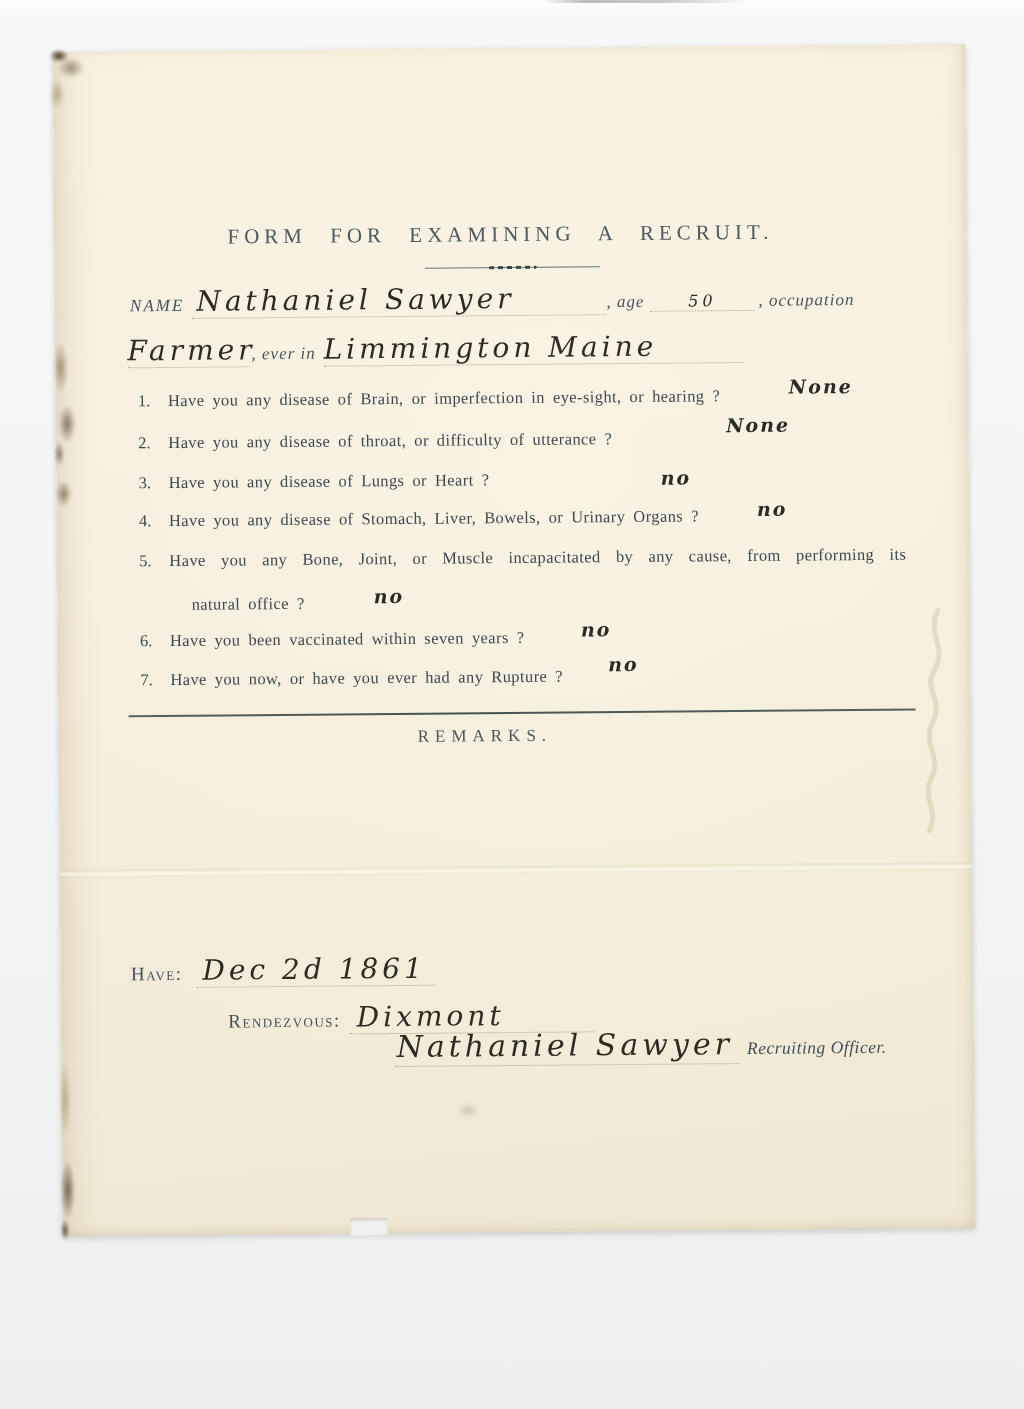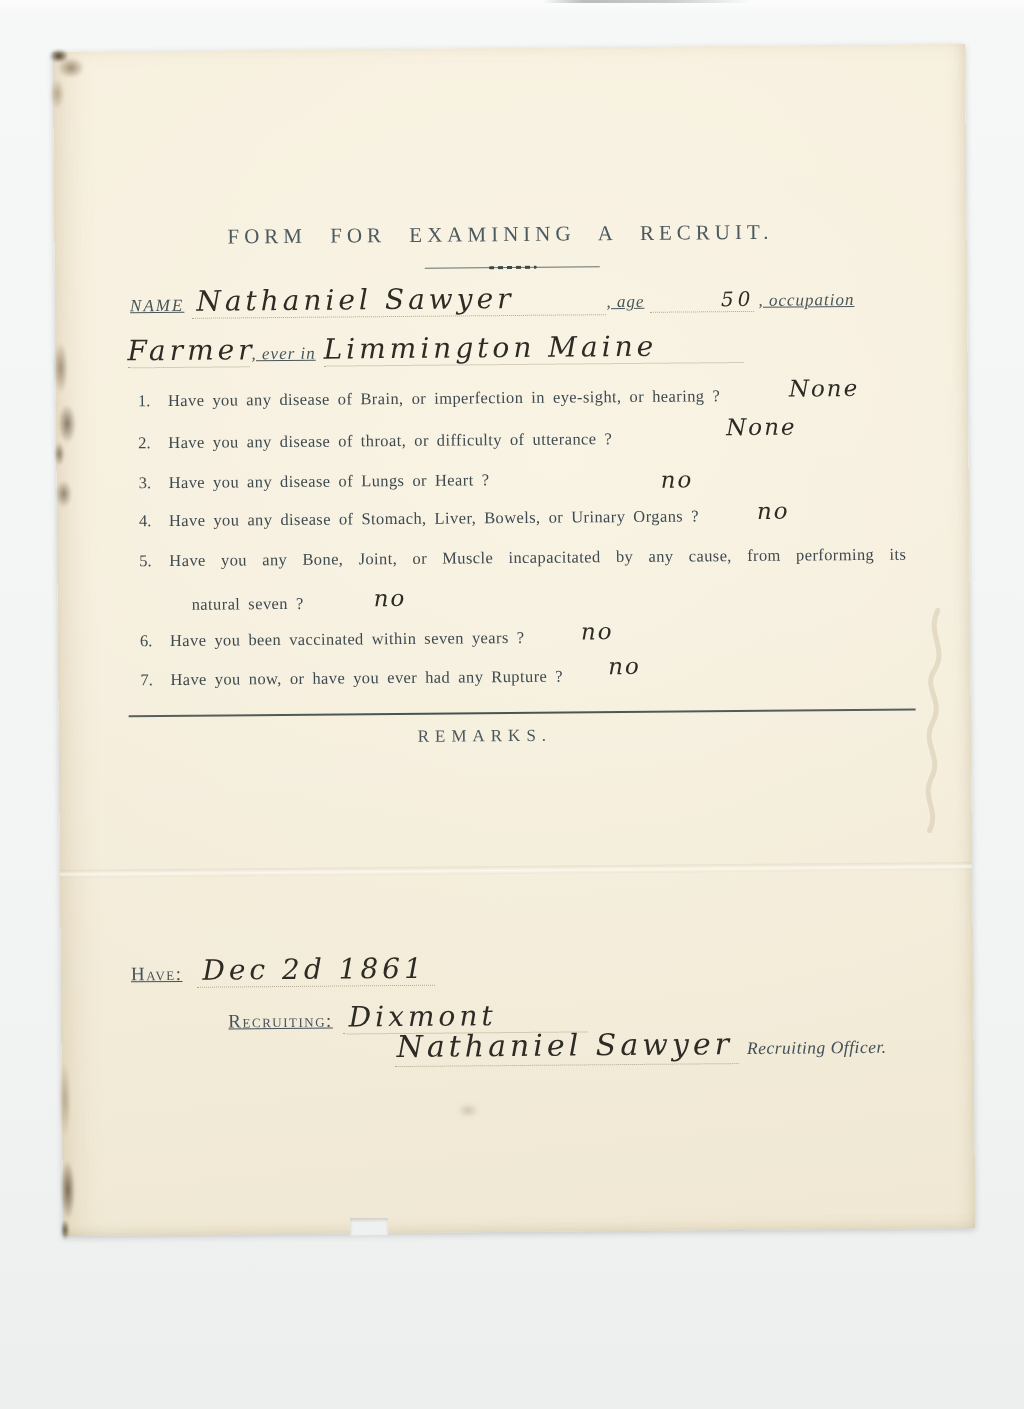--- a/index.html
+++ b/index.html
@@ -58,44 +58,44 @@
     font-size:21px;letter-spacing:5px;word-spacing:13px;color:#4c5a5e;
   }
   .flourish{position:absolute;left:370px;top:217px;width:175px;height:4px;}
   .flourish .line{position:absolute;left:0;right:0;top:2px;height:1px;background:#62706d;}
   .flourish .dots{position:absolute;left:50%;top:1px;transform:translateX(-50%);
     width:48px;height:3px;border-radius:2px;
     background:repeating-linear-gradient(90deg,#3d4946 0 5px,rgba(61,73,70,0) 5px 9px);}
   .fieldrow{position:absolute;display:flex;align-items:baseline;white-space:nowrap;}
   .row-name{left:75px;top:236px;right:20px;}
   .row-born{left:72px;top:285px;right:20px;}
-  .plabel{font-style:italic;font-size:17px;color:#48565a;letter-spacing:1px;text-decoration:underline;}
+  .plabel{font-style:italic;font-size:17px;color:#48565a;letter-spacing:1px;}
   .plabel.caps{letter-spacing:2px;}
   .hw{
     font-family:"DejaVu Serif","Liberation Serif",serif;font-style:italic;
     color:#2e2b25;letter-spacing:4px;
   }
   .hw-28{font-size:28px;line-height:1.1;}
   .dotline{border-bottom:1.5px dotted #b3a88d;}
   .name-val{width:410px;margin-left:8px;padding-left:4px;}
-  .age-val{width:104px;margin-left:6px;text-align:right;font-size:20px;}
+  .age-val{width:104px;margin-left:6px;text-align:center;font-size:16px;}
   .occ-lbl{margin-left:4px;}
   .farmer-val{width:122px;}
   .born-lbl{margin-left:2px;}
   .born-val{width:420px;margin-left:8px;}
   
   .qrow{position:absolute;left:82px;right:40px;font-size:16.5px;color:#3e4a4f;
     letter-spacing:0.4px;word-spacing:3.5px;white-space:nowrap;}
   .qnum{display:inline-block;width:30px;letter-spacing:0;}
   .q5text{display:inline-block;width:737px;white-space:normal;
     text-align:justify;text-align-last:justify;}
   .q1{top:340px}.q2{top:382px}.q3{top:422px}.q4{top:460px}.q5{top:500px}
   .q5b{top:544px;left:134px}.q6{top:580px}.q7{top:619px}
   .ans{position:absolute;font-family:"DejaVu Serif","Liberation Serif",serif;
-    font-style:italic;font-size:23px;color:#2c2a24;letter-spacing:2px;white-space:nowrap;}
+    font-style:italic;font-size:19px;color:#2c2a24;letter-spacing:2px;white-space:nowrap;font-weight:bold;}
   .a1{left:733px;top:330px}.a2{left:670px;top:368px}.a3{left:604px;top:420px}
   .a4{left:700px;top:452px}.a5{left:316px;top:536px}.a6{left:523px;top:571px}
   .a7{left:550px;top:606px}
   .remarks-rule{position:absolute;left:70px;top:664px;width:787px;height:2px;
     background:linear-gradient(90deg,#56625f,#46524f 40%,#56625f);}
   .remarks{position:absolute;left:0;right:60px;top:678px;text-align:center;
     font-size:17px;letter-spacing:6px;color:#4a585c;}
   
   .sc{font-variant:small-caps;font-size:19px;letter-spacing:1.5px;color:#44525a;font-style:normal;}
   .row-date{left:70px;top:905px;}
@@ -153,21 +153,21 @@
   <div class="qrow q3">
     <span class="qnum">3.</span><span class="qtext">Have you any disease of Lungs or Heart ?</span>
   </div>
   <div class="qrow q4">
     <span class="qnum">4.</span><span class="qtext">Have you any disease of Stomach, Liver, Bowels, or Urinary Organs ?</span>
   </div>
   <div class="qrow q5">
     <span class="qnum">5.</span><span class="qtext q5text">Have you any Bone, Joint, or Muscle incapacitated by any cause, from performing its</span>
   </div>
   <div class="qrow q5b">
-    <span class="qtext">natural seven ?</span>
+    <span class="qtext">natural office ?</span>
   </div>
   <div class="qrow q6">
     <span class="qnum">6.</span><span class="qtext">Have you been vaccinated within seven years ?</span>
   </div>
   <div class="qrow q7">
     <span class="qnum">7.</span><span class="qtext">Have you now, or have you ever had any Rupture ?</span>
   </div>
 
   <span class="ans a1">None</span>
   <span class="ans a2">None</span>
@@ -178,21 +178,21 @@
   <span class="ans a7">no</span>
 
   <div class="remarks-rule"></div>
   <div class="remarks">REMARKS.</div>
 
   <div class="fieldrow row-date">
     <span class="plabel sc">Have:</span>
     <span class="hw hw-28 dotline date-val">Dec 2d 1861</span>
   </div>
   <div class="fieldrow row-rdv">
-    <span class="plabel sc">Recruiting:</span>
+    <span class="plabel sc">Rendezvous:</span>
     <span class="hw hw-28 dotline rdv-val">Dixmont</span>
   </div>
   <div class="fieldrow row-sig">
     <span class="hw dotline sig-val">Nathaniel Sawyer</span>
     <span class="officer">Recruiting Officer.</span>
   </div>
 
 </div>
 
 </body></html>

